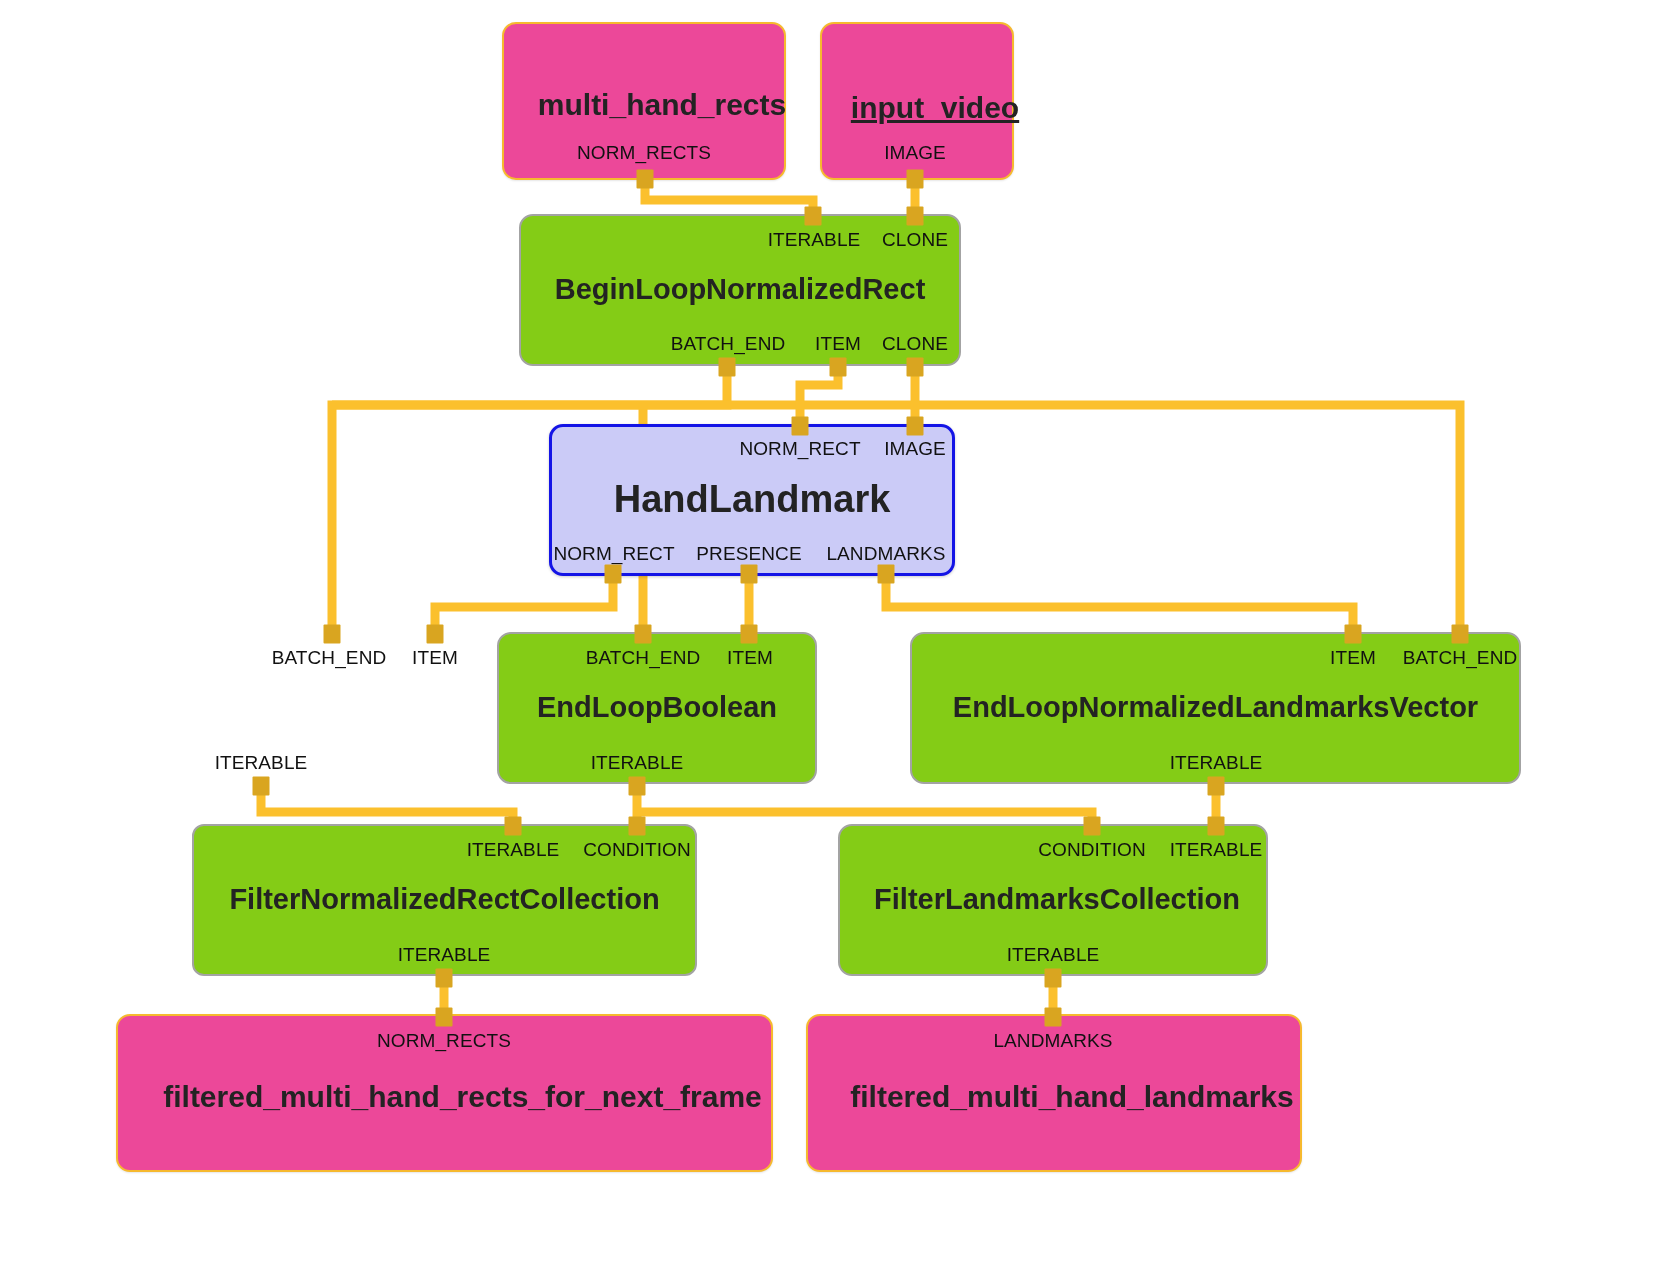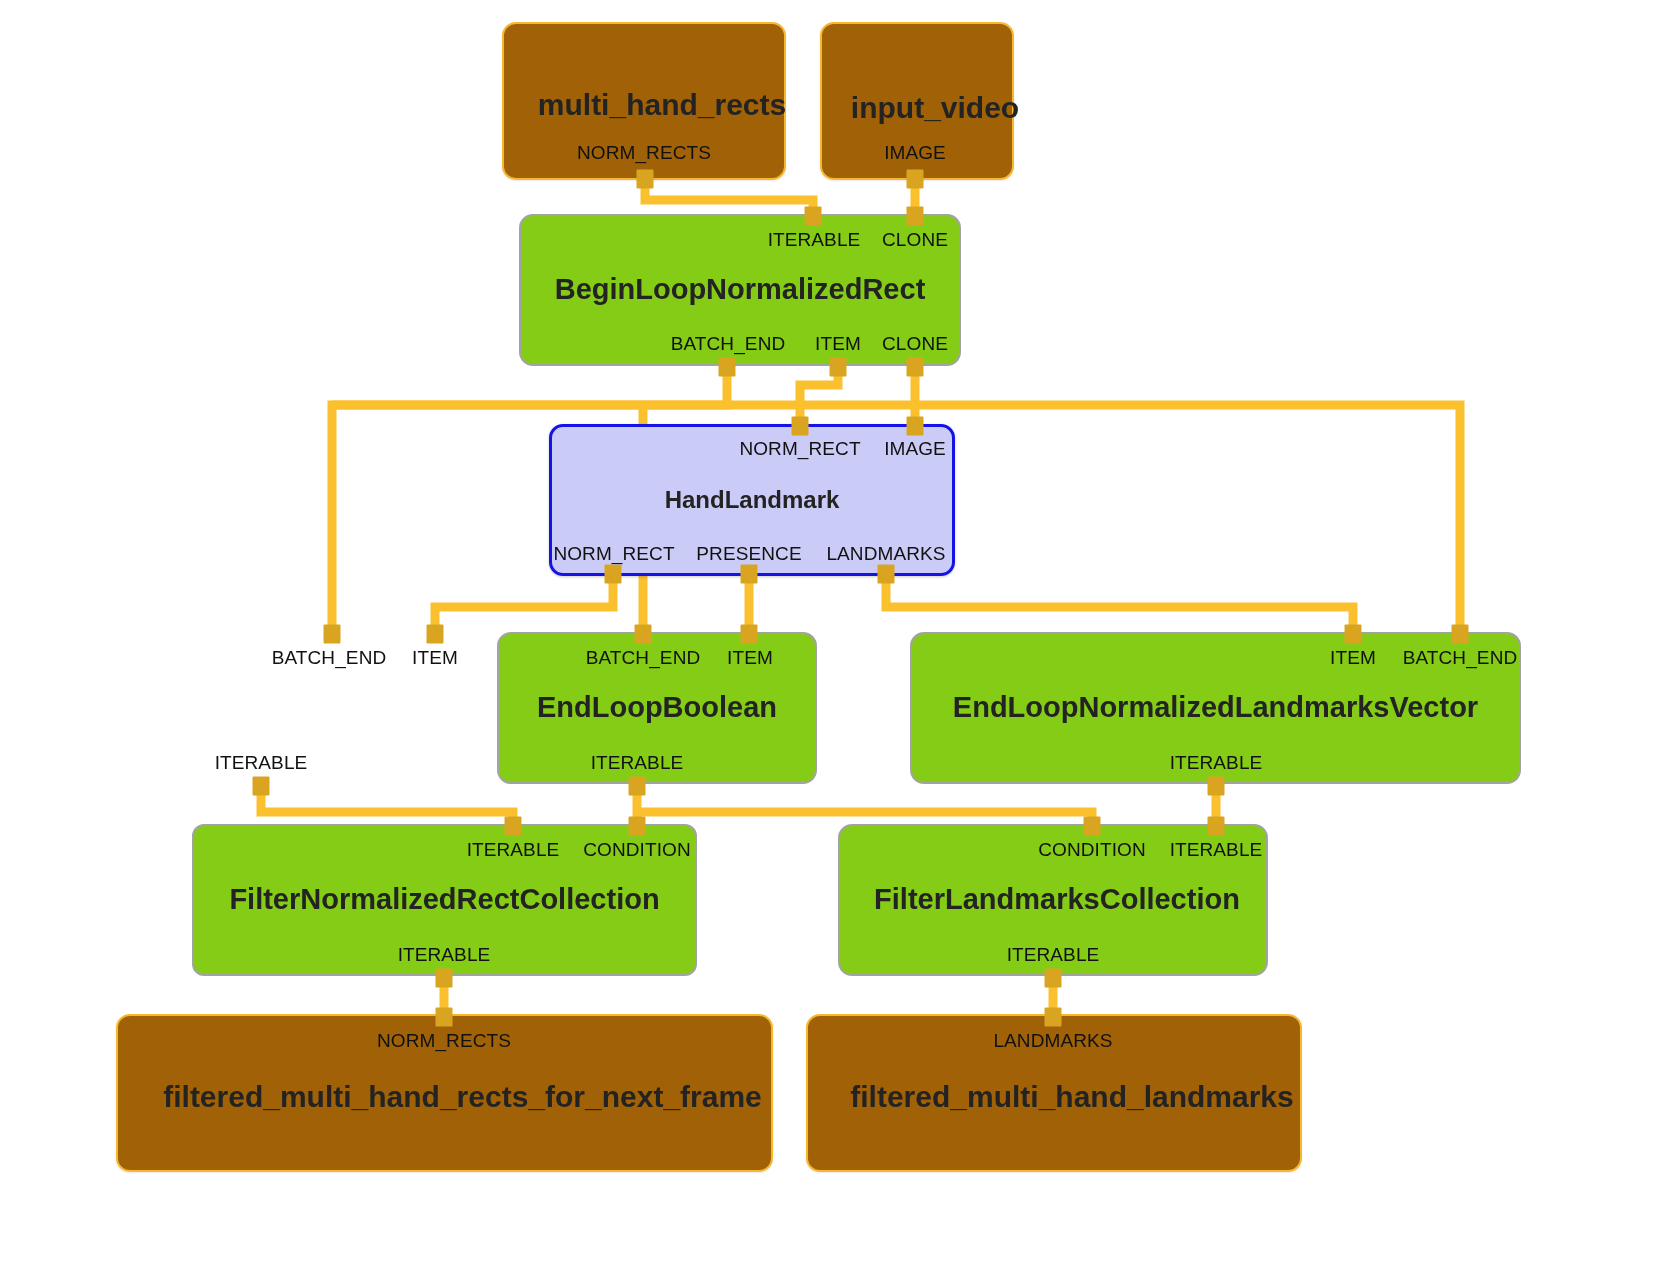--- a/index.html
+++ b/index.html
@@ -28,21 +28,21 @@
   .node {
     position: absolute;
     box-sizing: border-box;
     border-radius: 14px;
     display: flex;
     flex-direction: column;
     align-items: center;
     justify-content: center;
   }
   .node-stream {
-    background: #a16207;
+    background: #ec4899;
     border: 2px solid #F6B92E;
     box-shadow: 0 1px 2px rgba(0,0,0,0.10);
     padding-left: 36px;
   }
   .node-calc {
     background: #84cc16;
     border: 2px solid #a3a3a3;
   }
   .node-selected {
     background: #F3F3F3;
@@ -55,21 +55,21 @@
   }
   .node-title {
     font-weight: bold;
     color: #232323;
     text-align: center;
     line-height: 1.1;
     white-space: nowrap;
   }
   .t-stream { font-size: 30px; }
   .t-calc   { font-size: 29px; }
-  .t-active { font-size: 24px; text-align: right; }
+  .t-active { font-size: 38px; text-align: right; }
   .port-label {
     position: absolute;
     font-size: 19px;
     color: #111111;
     white-space: nowrap;
     transform: translateX(-50%);
     letter-spacing: 0.1px;
   }
   .port-nub {
     position: absolute;
@@ -120,21 +120,21 @@
 
       <path d="M 1053,979 L 1053,1017"></path>
     </g>
   </svg>
 
   <div class="node node-stream" style="left:502px; top:22px; width:284px; height:158px;">
     <div class="node-title t-stream" style="margin-top:6px;">multi_hand_rects</div>
   </div>
 
   <div class="node node-stream" style="left:820px; top:22px; width:194px; height:158px;">
-    <div class="node-title t-stream" style="margin-top:12px;">input_video</div>
+    <div class="node-title t-stream" style="margin-top:12px;text-decoration:underline;">input_video</div>
   </div>
 
   <div class="node node-calc" style="left:519px; top:214px; width:442px; height:152px;">
     <div class="node-title t-calc">BeginLoopNormalizedRect</div>
   </div>
 
   <div class="node node-active" style="left:549px; top:424px; width:406px; height:152px;">
     <div class="node-title t-active">HandLandmark</div>
   </div>
 

